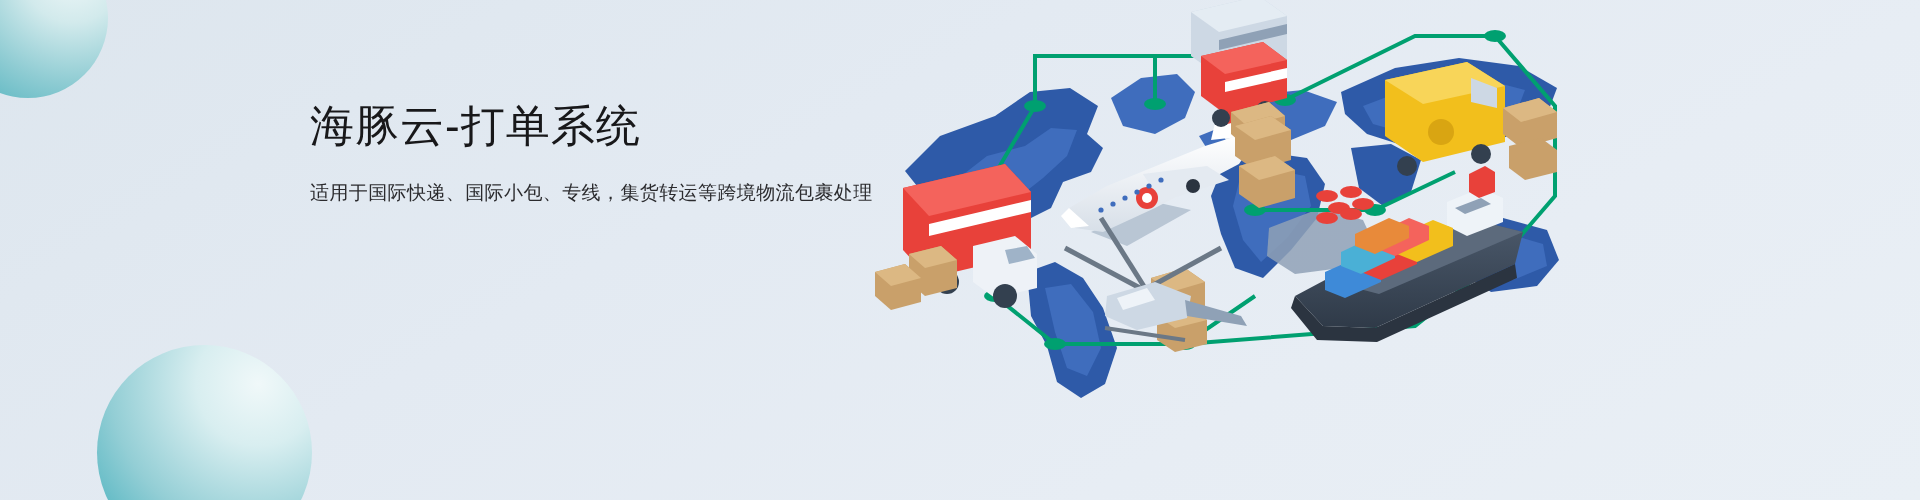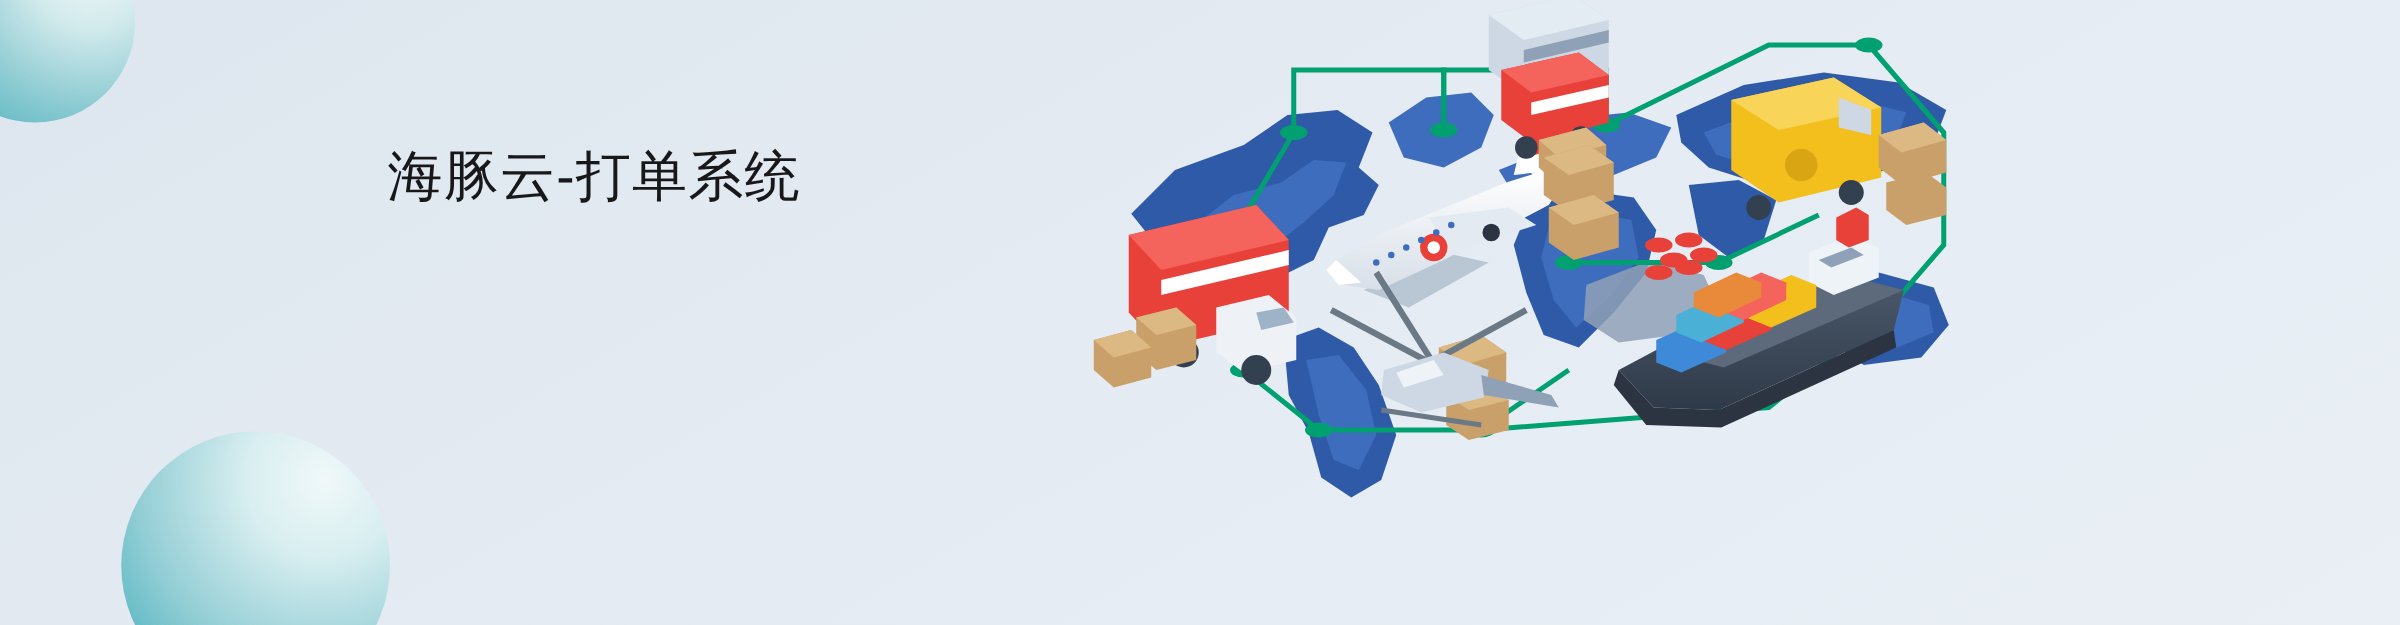--- a/index.html
+++ b/index.html
@@ -19,21 +19,21 @@
   #circle-top-left{
     left:-52px;top:-62px;width:160px;height:160px;
     background:radial-gradient(circle at 78% 22%,#eff7f8 0%,#d2eaec 28%,#8fccd3 62%,#46aeba 100%);
   }
   #circle-bottom-left{
     left:97px;top:345px;width:215px;height:215px;
     background:radial-gradient(circle at 75% 18%,#f0f8f9 0%,#d8eef0 26%,#93ced5 62%,#34a9b7 100%);
   }
 
   
-  #text-block{position:absolute;left:310px;top:116px;width:620px;}
+  #text-block{position:absolute;left:310px;top:100px;width:620px;}
   #page-title{
     font-size:44px;line-height:1.2;color:#18181a;font-weight:400;
     letter-spacing:1px;margin:0 0 26px 0;white-space:nowrap;
   }
   #page-subtitle{
     font-size:19px;line-height:1.5;color:#2b2b2e;font-weight:400;
     letter-spacing:.4px;margin:0;white-space:nowrap;
   }
 
   
@@ -43,20 +43,21 @@
 </head>
 <body>
 
 <div id="banner">
 
   <div class="deco-circle" id="circle-top-left"></div>
   <div class="deco-circle" id="circle-bottom-left"></div>
 
   <div id="text-block">
     <h1 id="page-title">海豚云-打单系统</h1>
+    <p id="page-subtitle">适用于国际快递、国际小包、专线，集货转运等跨境物流包裹处理</p>
   </div>
 
   <div id="illustration">
     <svg viewBox="0 0 1070 500" xmlns="http://www.w3.org/2000/svg">
       <defs>
         <linearGradient id="gPlaneBody" x1="0" y1="0" x2="0" y2="1">
           <stop offset="0" stop-color="#ffffff"></stop>
             <stop offset="1" stop-color="#d7dfe8"></stop>
         </linearGradient>
         <linearGradient id="gShipHull" x1="0" y1="0" x2="0" y2="1">

